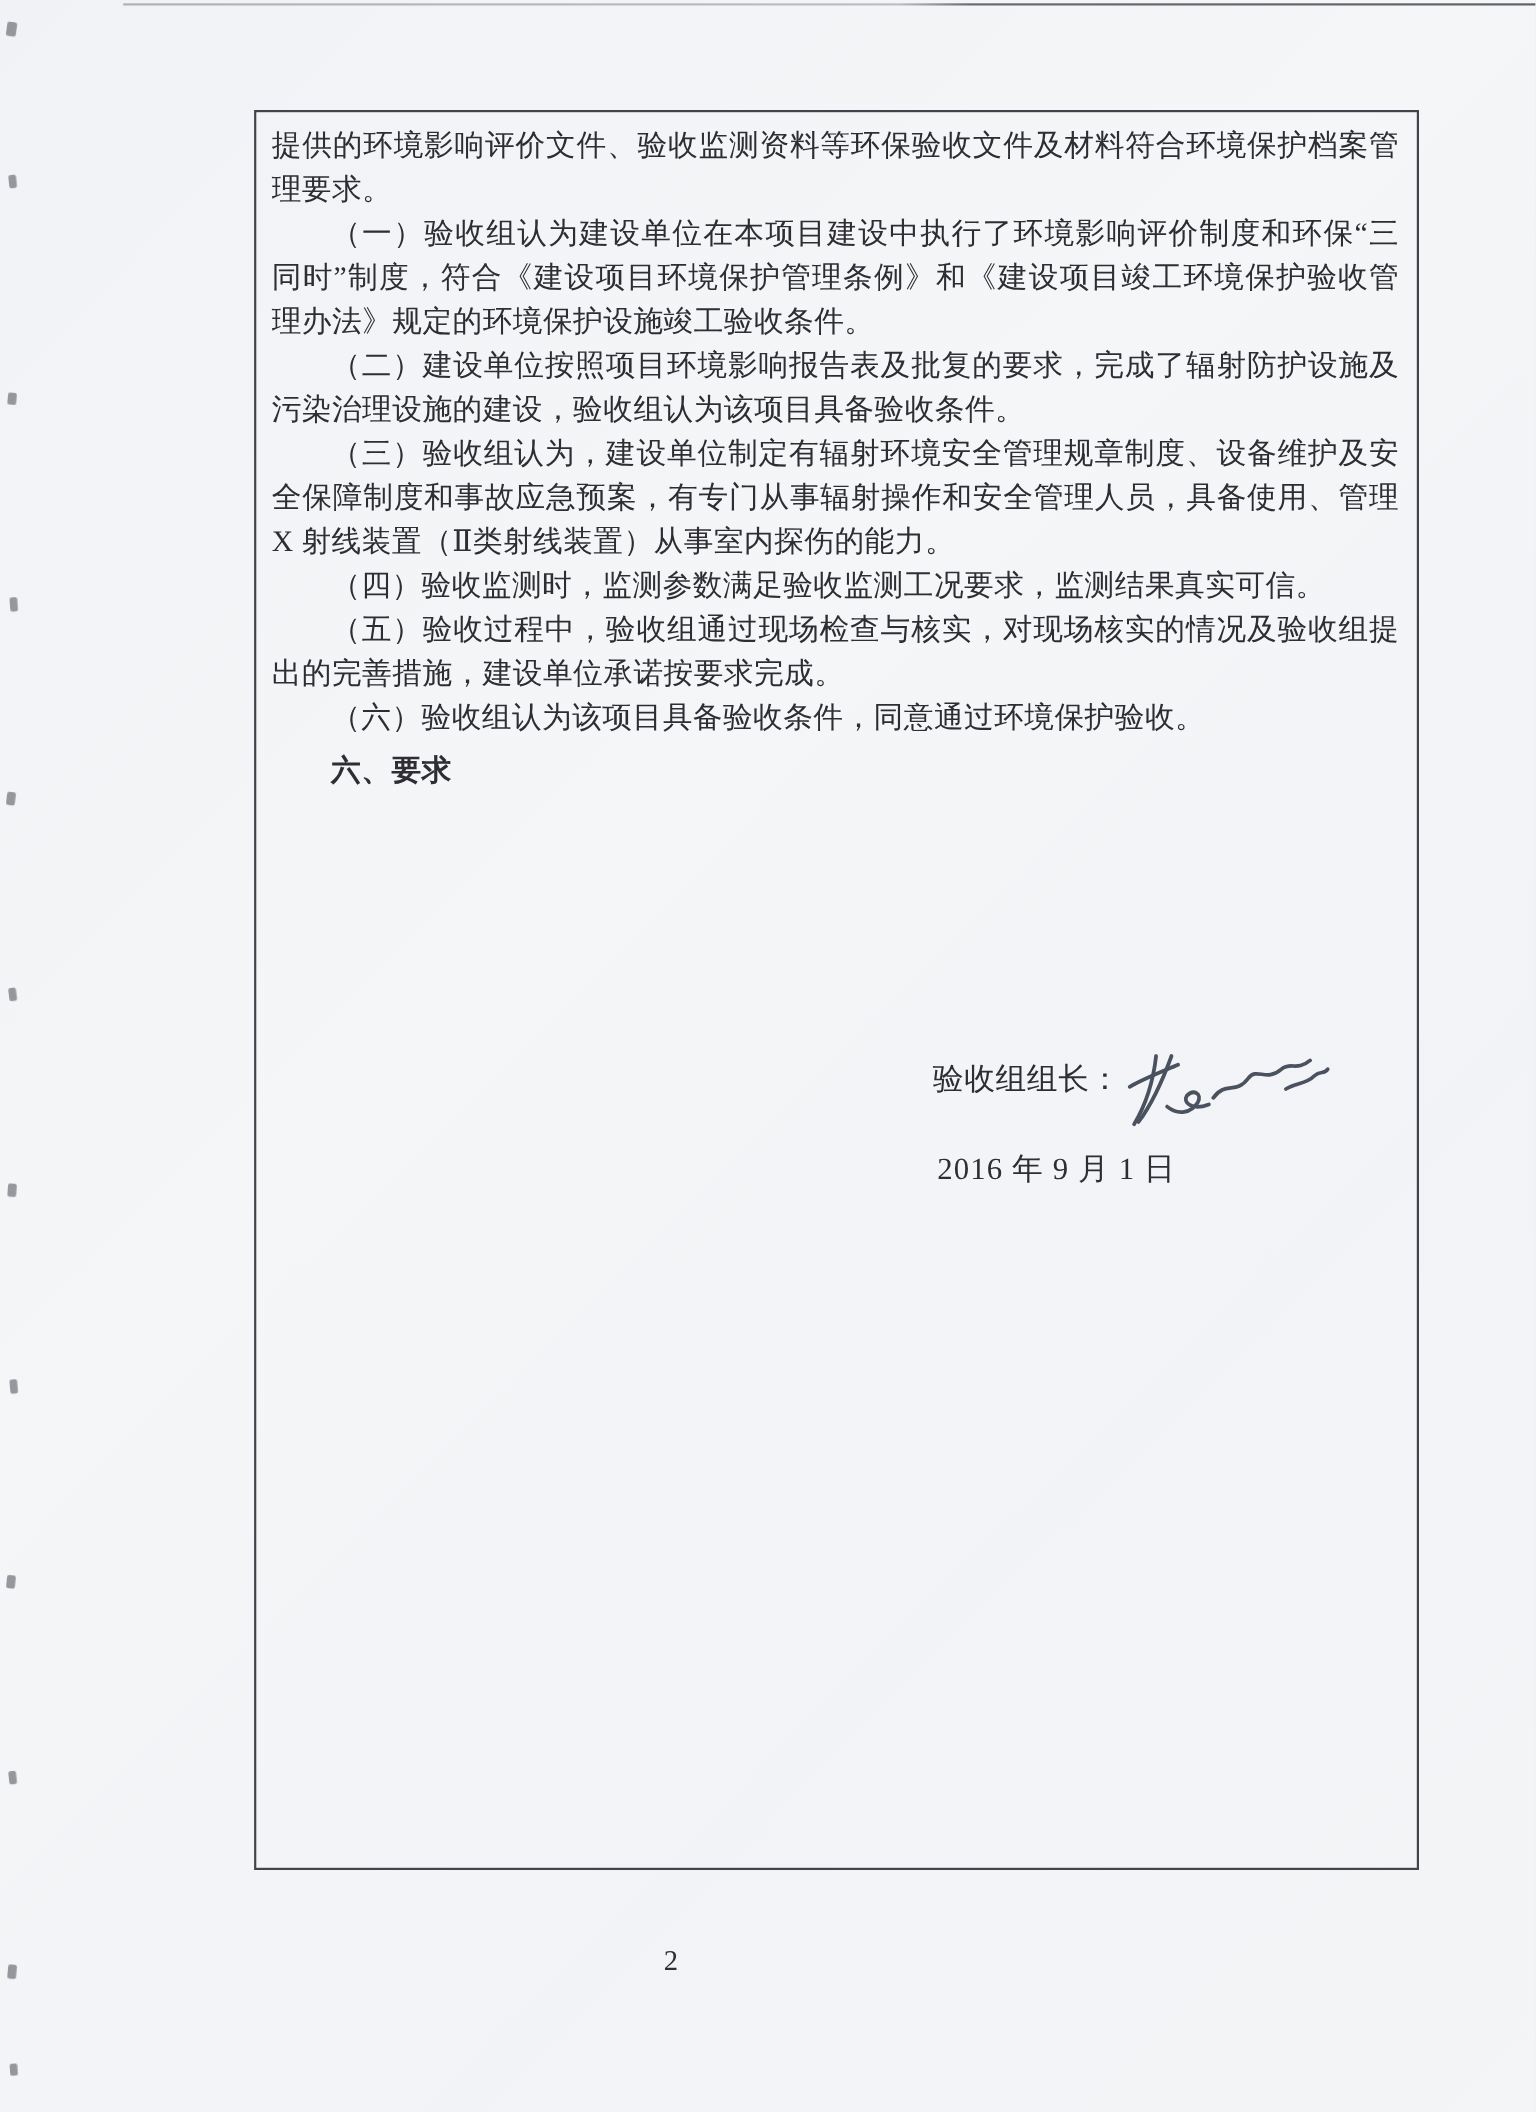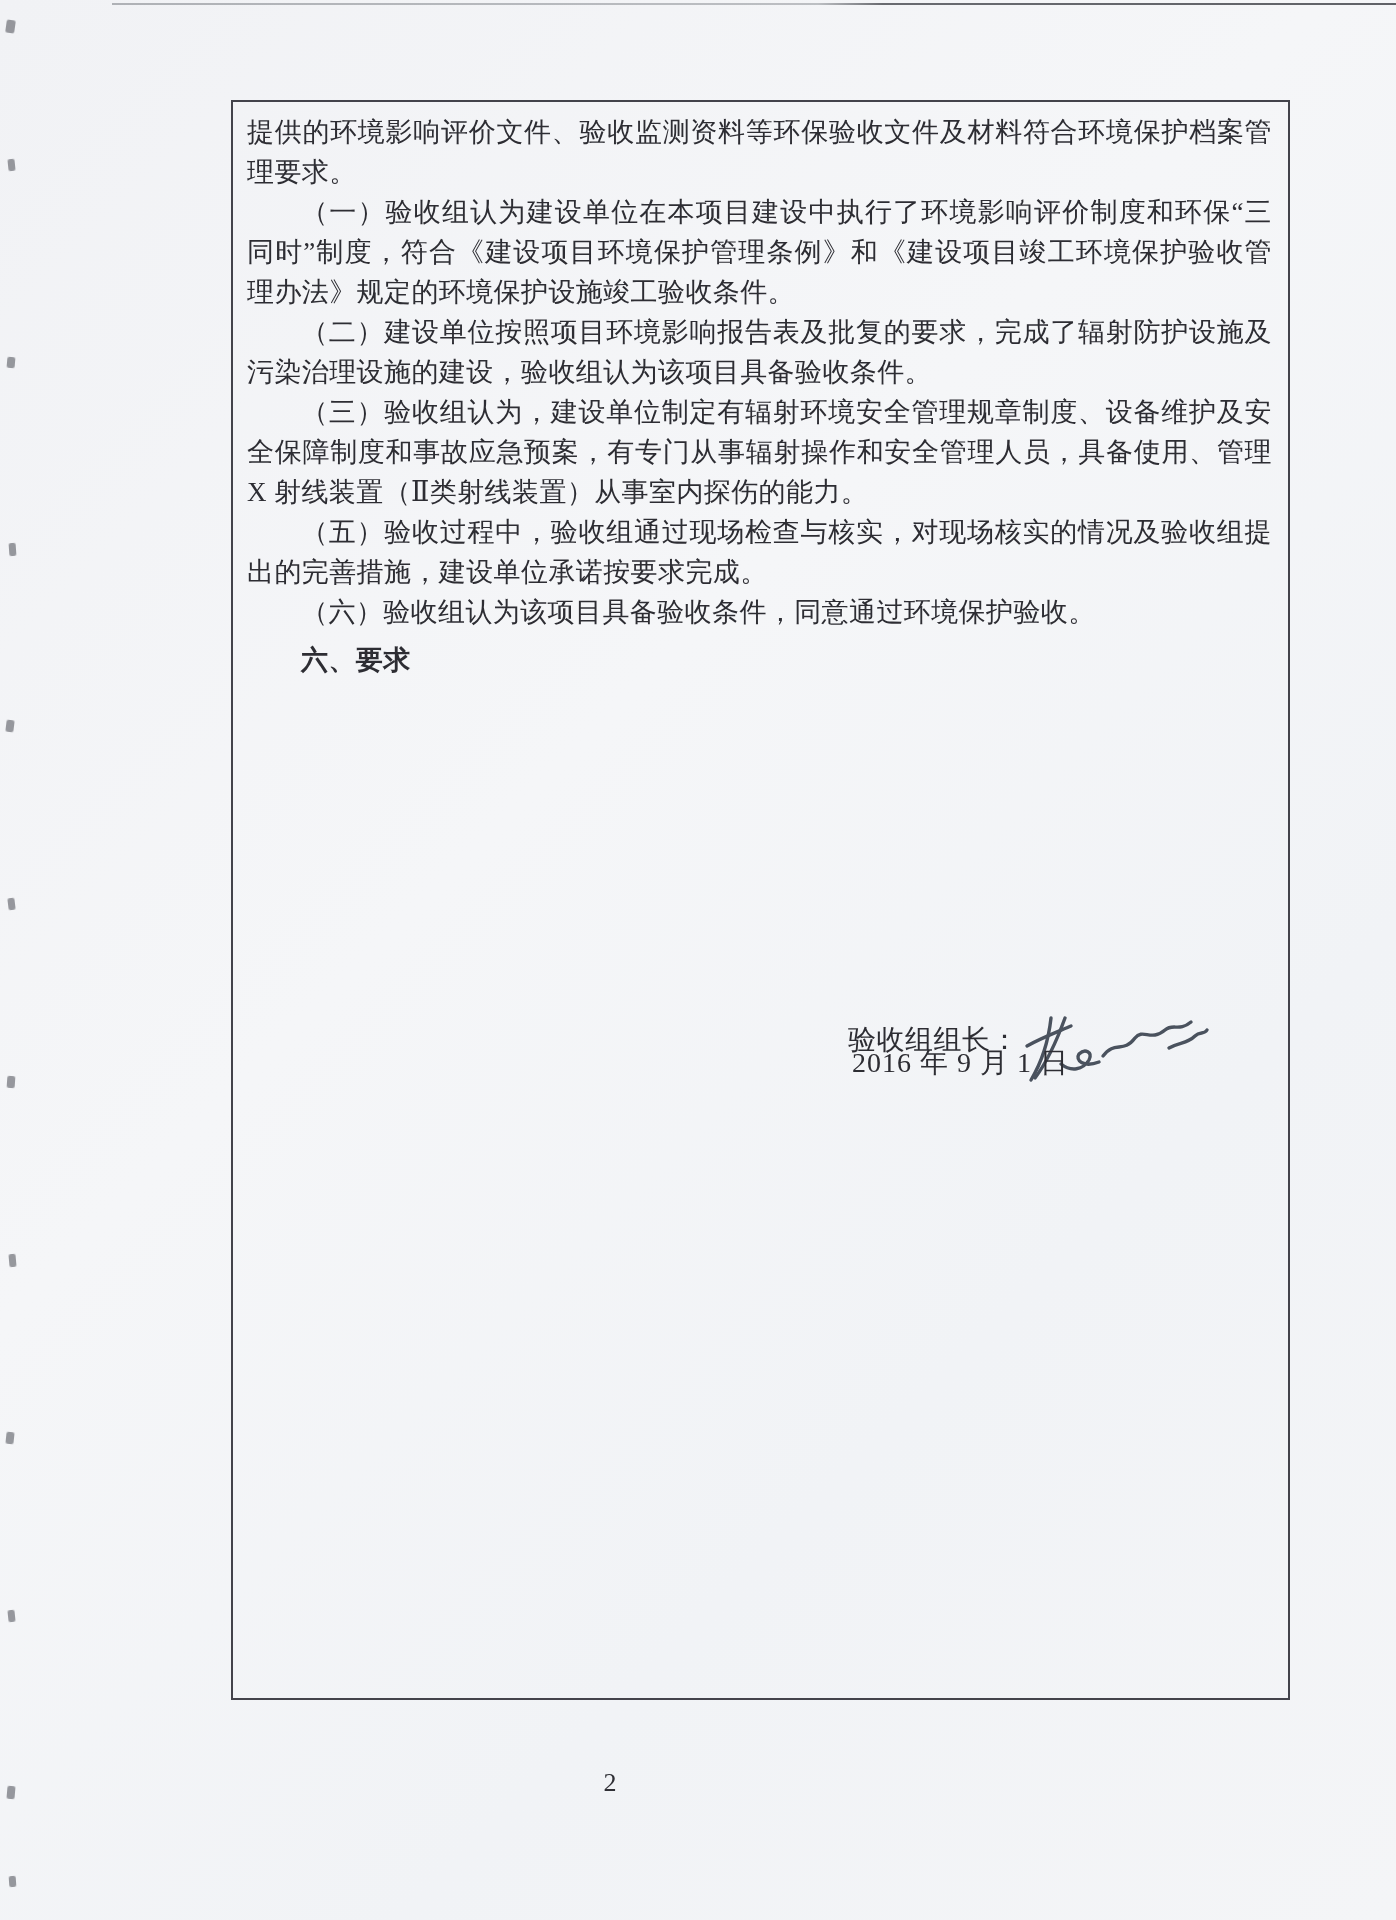--- a/index.html
+++ b/index.html
@@ -35,21 +35,21 @@
   }
   .para {
     margin: 0; font-size: 27px; line-height: 40px;
     text-align: justify; text-indent: 2em;
     letter-spacing: .4px; color: #2d2d33;
   }
   .para.no-indent { text-indent: 0; }
   .para.heading { font-weight: bold; margin: 8px 0 4px 0; text-align: left; }
   
   .signature-line {
-    position: absolute; left: 848px; top: 1020px;
+    position: absolute; left: 848px; top: 962px;
     display: flex; align-items: flex-start;
     font-size: 28px; color: #2d2d33; letter-spacing: .5px;
     white-space: nowrap;
   }
   .signature-label { line-height: 40px; }
   .signature-scrawl { margin-left: 2px; margin-top: -12px; }
   .date-line {
     position: absolute; left: 852px; top: 1044px;
     font-size: 28px; color: #2d2d33; letter-spacing: 1px;
     white-space: nowrap;
@@ -78,20 +78,21 @@
   <div class="edge-speck" style="left:6px;top:1432px;width:8px;height:12px;transform:rotate(6deg)"></div>
   <div class="edge-speck" style="left:8px;top:1610px;width:7px;height:12px;transform:rotate(-6deg)"></div>
   <div class="edge-speck" style="left:7px;top:1786px;width:8px;height:13px;transform:rotate(5deg)"></div>
   <div class="edge-speck" style="left:9px;top:1876px;width:7px;height:11px;transform:rotate(-4deg)"></div>
 
   <div class="content-box">
     <p class="para no-indent">提供的环境影响评价文件、验收监测资料等环保验收文件及材料符合环境保护档案管理要求。</p>
     <p class="para">（一）验收组认为建设单位在本项目建设中执行了环境影响评价制度和环保“三同时”制度，符合《建设项目环境保护管理条例》和《建设项目竣工环境保护验收管理办法》规定的环境保护设施竣工验收条件。</p>
     <p class="para">（二）建设单位按照项目环境影响报告表及批复的要求，完成了辐射防护设施及污染治理设施的建设，验收组认为该项目具备验收条件。</p>
     <p class="para">（三）验收组认为，建设单位制定有辐射环境安全管理规章制度、设备维护及安全保障制度和事故应急预案，有专门从事辐射操作和安全管理人员，具备使用、管理 X 射线装置（Ⅱ类射线装置）从事室内探伤的能力。</p>
+    <p class="para">（四）验收监测时，监测参数满足验收监测工况要求，监测结果真实可信。</p>
     <p class="para">（五）验收过程中，验收组通过现场检查与核实，对现场核实的情况及验收组提出的完善措施，建设单位承诺按要求完成。</p>
     <p class="para">（六）验收组认为该项目具备验收条件，同意通过环境保护验收。</p>
     <p class="para heading">六、要求</p>
   </div>
 
   <div class="signature-line">
     <span class="signature-label">验收组组长：</span>
     <svg class="signature-scrawl" width="190" height="88" viewBox="0 0 190 88" fill="none" aria-label="杜云武">
       <g stroke="#333c4a" stroke-width="3.4" stroke-linecap="round" fill="none" opacity="0.88">
         <path d="M30,10 C28,28 22,52 10,72"></path>

